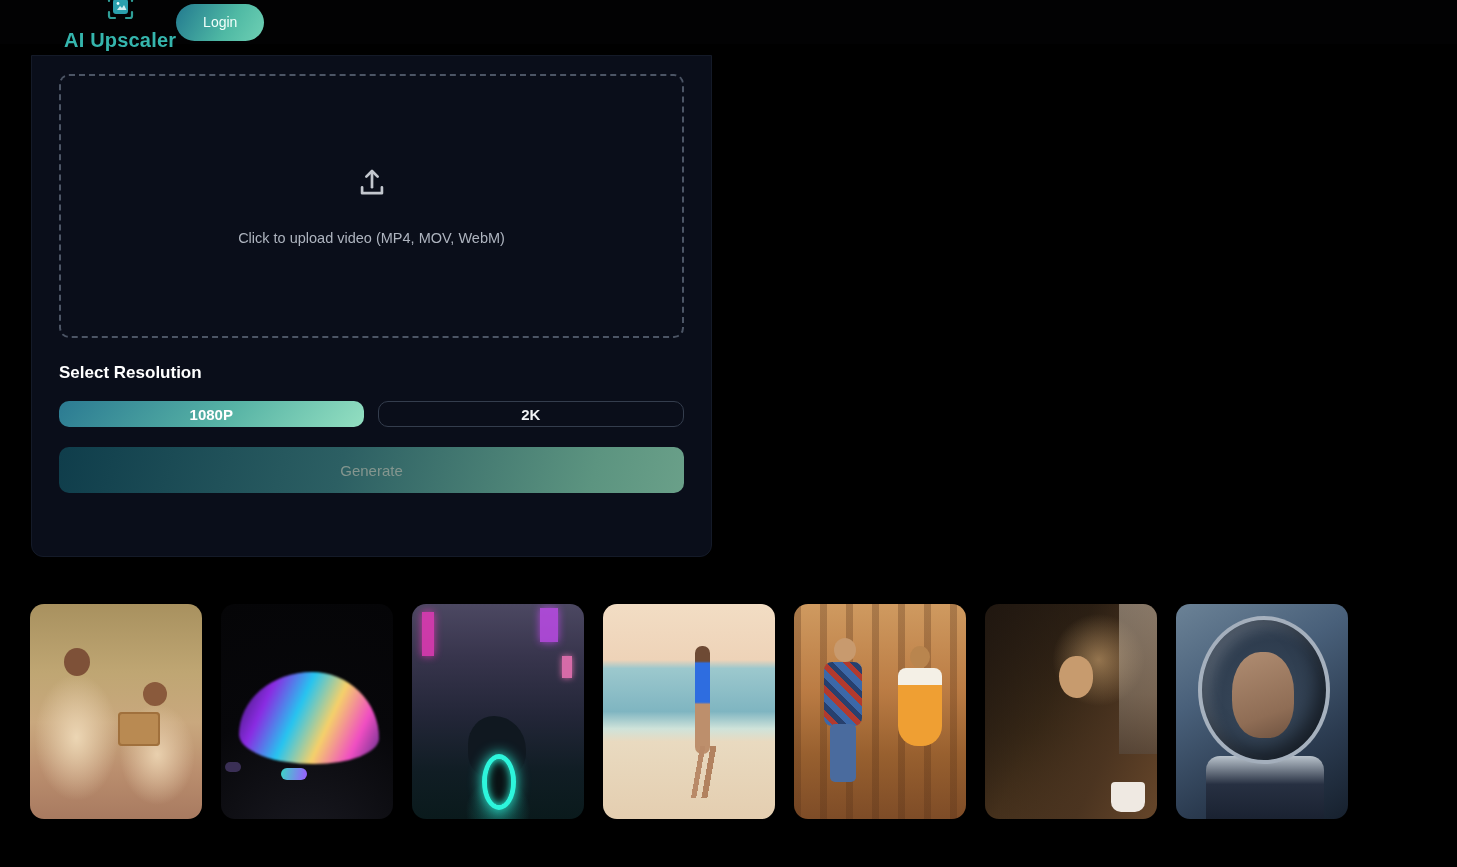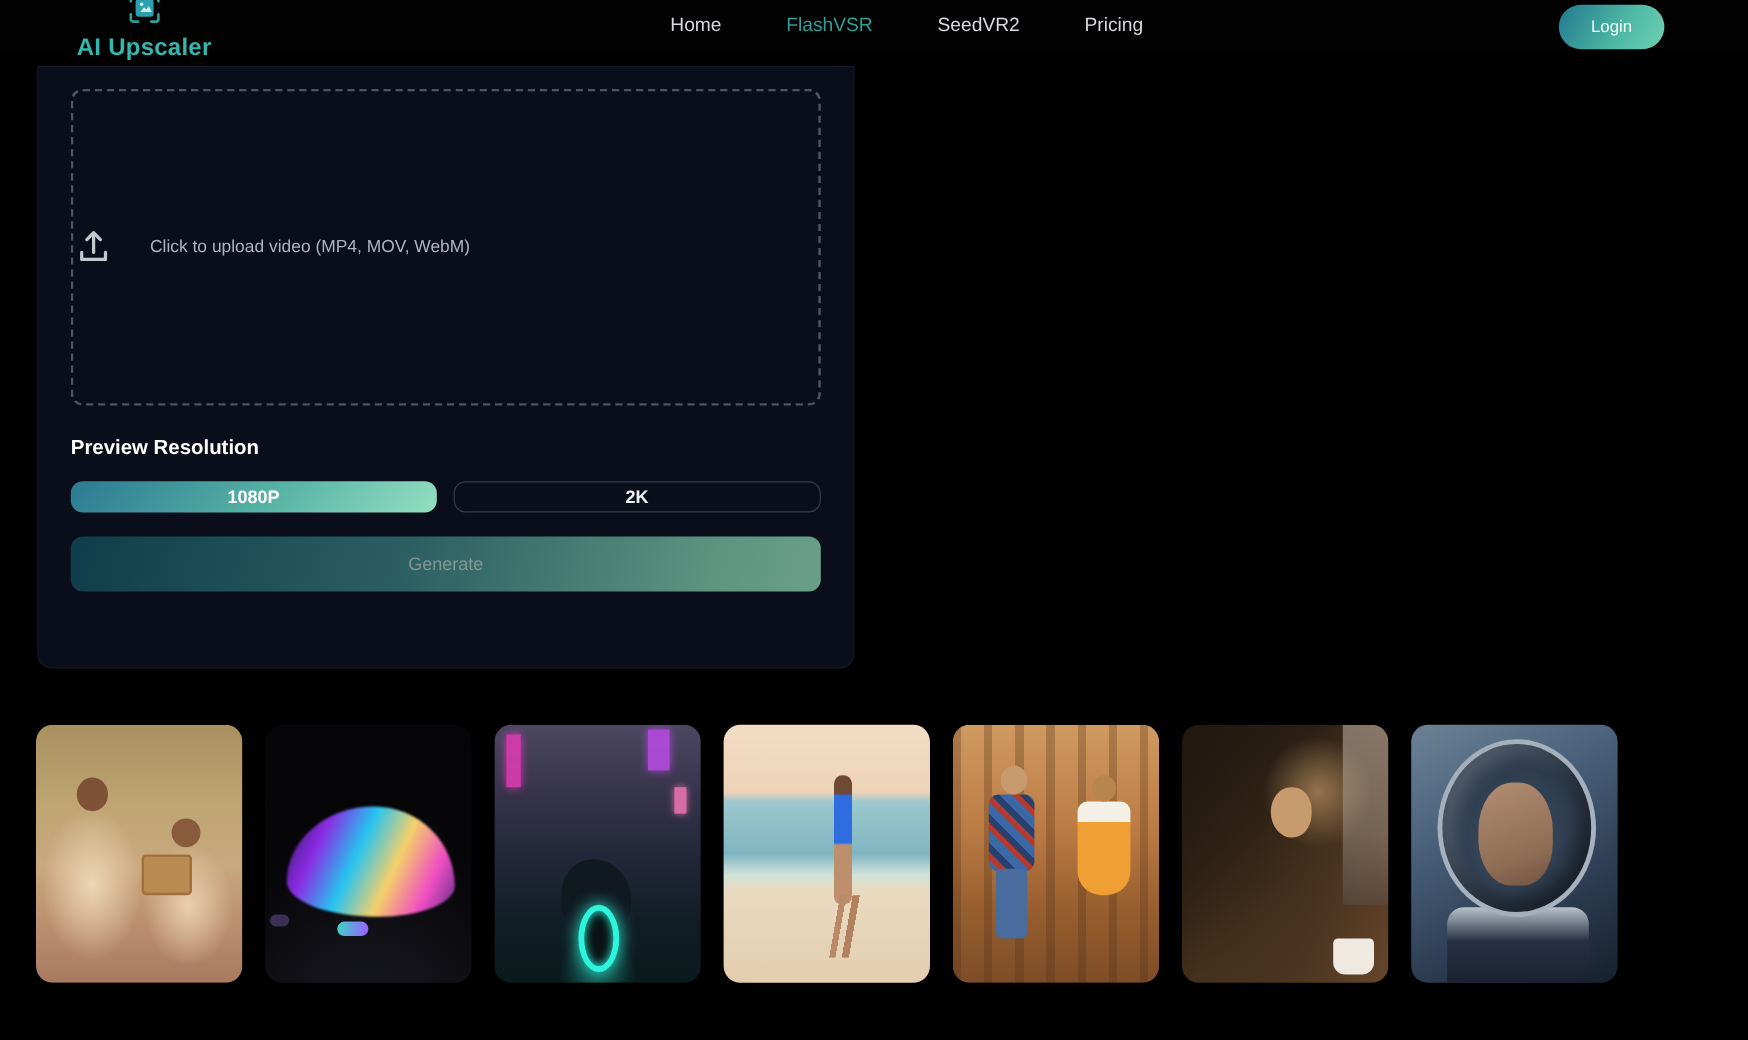--- a/index.html
+++ b/index.html
@@ -15,21 +15,21 @@
   .nav-link.active { color:#2f9e97; }
   .login-btn { width:88px; height:37px; border:none; border-radius:19px; cursor:pointer;
     background:linear-gradient(120deg,#22798f 0%,#4fb9a4 60%,#6fd0b4 100%);
     color:#f2fffb; font-size:14px; font-weight:500; font-family:inherit; }
 
   
   .main { display:flex; gap:16px; padding:11px 33px 0 31px; }
   .panel-left { width:681px; height:502px; background:#0a0e1a; border:1px solid #141a28;
     border-radius:0 0 12px 12px; padding:18px 27px 0 27px; }
   .upload-box { height:264px; border:2px dashed #4c5565; border-radius:10px;
-    display:flex; flex-direction:row; align-items:center; justify-content:flex-start; gap:30px; cursor:pointer; }
+    display:flex; flex-direction:column; align-items:center; justify-content:center; gap:30px; cursor:pointer; }
   .upload-text { font-size:14.5px; color:#aeb4bf; }
   .res-heading { margin-top:25px; font-size:17px; font-weight:bold; color:#fff; }
   .res-row { display:flex; gap:14px; margin-top:18px; }
   .res-btn { flex:1; height:26px; border-radius:10px; border:1px solid #343d4d;
     background:#0a0e1a; color:#f0f2f4; font-size:15px; font-weight:600; cursor:pointer; font-family:inherit; }
   .res-btn.selected { border:none;
     background:linear-gradient(130deg,#2b7a92 0%,#57b3a5 55%,#93dfc1 100%); color:#ffffff; }
   .generate-btn { width:100%; height:46px; margin-top:20px; border:none; border-radius:10px;
     background:linear-gradient(105deg,#0f3d4b 0%,#2c5f63 45%,#5c9480 85%,#6aa089 100%);
     color:#84968f; font-size:15px; font-weight:500; cursor:pointer; font-family:inherit; }
@@ -125,44 +125,38 @@
     <span style="display:flex;">
       <svg width="27" height="27" viewBox="0 0 27 27">
         <path d="M2 8V4a2 2 0 0 1 2-2h4 M19 2h4a2 2 0 0 1 2 2v4 M25 19v4a2 2 0 0 1-2 2h-4 M8 25H4a2 2 0 0 1-2-2v-4" fill="none" stroke="#2f9e97" stroke-width="2.2" stroke-linecap="round"></path>
         <rect x="6" y="6" width="15" height="15" rx="3" fill="#2aa0ad"></rect>
         <path d="M10 17l3-4 2 2 2-3 2.5 5z" fill="#cfeef0"></path>
         <circle cx="11" cy="10.5" r="1.4" fill="#e6f7f8"></circle>
       </svg>
     </span>
     <span class="brand-title">AI Upscaler</span>
   </div>
-  <nav class="nav-links">
-    <span class="nav-link">Home</span>
-    <span class="nav-link active">FlashVSR</span>
-    <span class="nav-link">SeedVR2</span>
-    <span class="nav-link">Pricing</span>
-  </nav>
   <button class="login-btn">Login</button>
 </header>
 
 <main class="main">
 
   <section class="panel-left">
     <div class="upload-box">
       <span style="display:flex;">
         <svg width="34" height="34" viewBox="0 0 24 24" fill="none" stroke="#c3c7ce" stroke-width="1.9" stroke-linecap="round" stroke-linejoin="round">
           <path d="M12 15V4"></path>
           <path d="M8 7.5L12 3.5l4 4"></path>
           <path d="M5 15v4.2h14V15"></path>
         </svg>
       </span>
       <div class="upload-text">Click to upload video (MP4, MOV, WebM)</div>
     </div>
 
-    <div class="res-heading">Preview Resolution</div>
+    <div class="res-heading">Select Resolution</div>
 
     <div class="res-row">
       <button class="res-btn selected">1080P</button>
       <button class="res-btn">2K</button>
     </div>
 
     <button class="generate-btn">Generate</button>
   </section>
 
 

